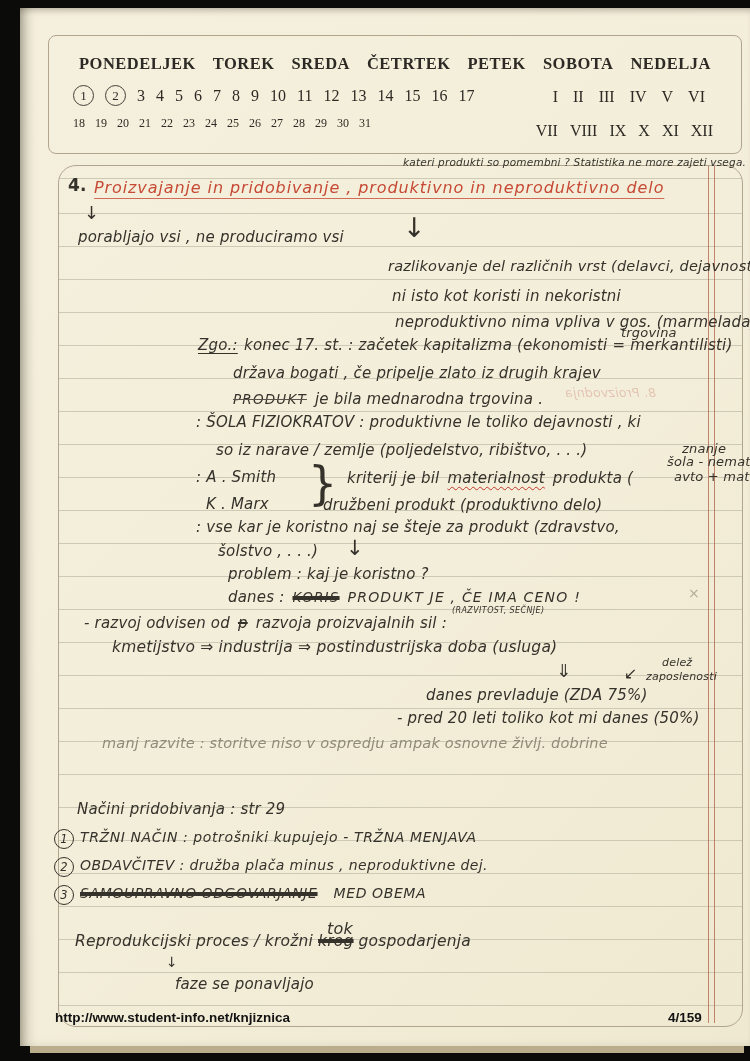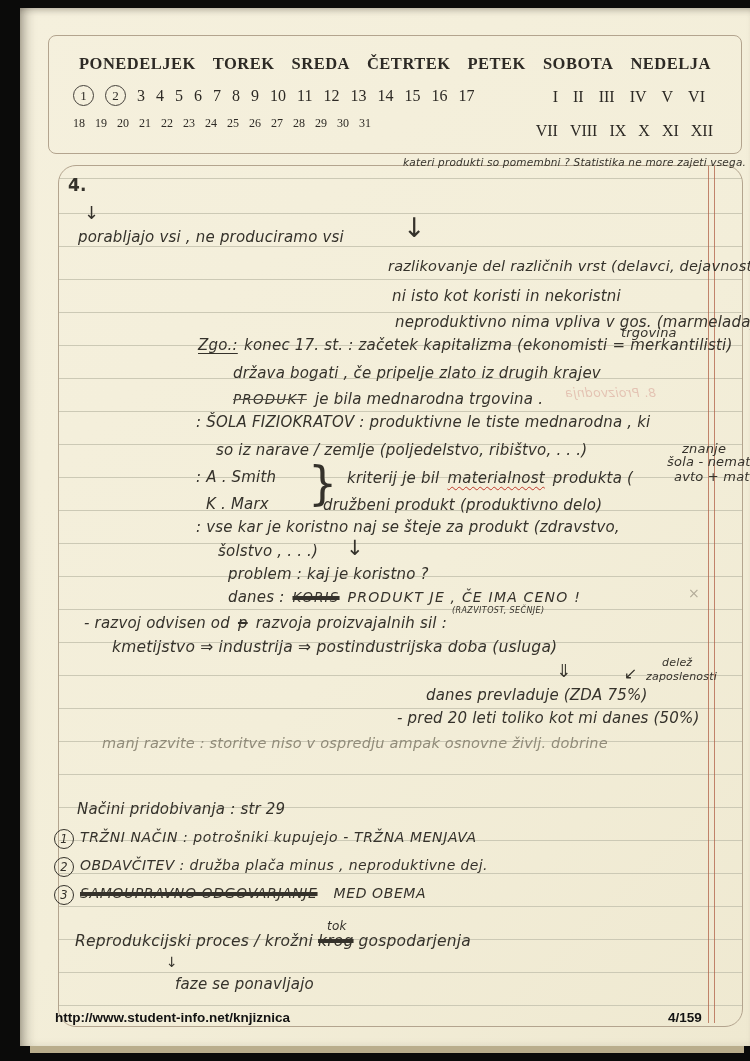--- a/index.html
+++ b/index.html
@@ -54,21 +54,21 @@
   .underl{text-decoration:underline;text-underline-offset:3px;}
   .wavy-red{text-decoration:underline wavy #c0392b;text-decoration-thickness:1px;text-underline-offset:3px;}
   .struck{text-decoration:line-through;text-decoration-thickness:2px;}
   .struck-heavy{text-decoration:line-through;text-decoration-thickness:3.5px;}
   .struck-light{text-decoration:line-through;text-decoration-thickness:1px;text-decoration-color:#5a564d;}
   .faded{color:#908b79;}
   .ghost{color:#d8a195;opacity:.55;transform:scaleX(-1);filter:blur(.4px);}
   .xmark{color:#b2ab99;font-style:normal;}
   .circ-num{display:inline-flex;width:18px;height:18px;border:1.4px solid #35322b;border-radius:50%;align-items:center;justify-content:center;font-size:11.5px;font-style:italic;}
   .stack{position:relative;display:inline-block;margin:0 5px;}
-  .stack .above{position:absolute;top:-13px;left:9px;font-size:12px;text-decoration:none;white-space:nowrap;}
+  .stack .above{position:absolute;top:-13px;left:9px;font-size:16px;text-decoration:none;white-space:nowrap;}
   .brace{font-size:46px;font-style:normal;font-weight:400;color:#35322b;font-family:"DejaVu Sans",sans-serif;}
   .sp{display:inline-block;width:8px;}
   
   .footer-url,.footer-page{
     position:absolute;font-family:"Liberation Sans",sans-serif;font-weight:700;
     font-size:13.5px;color:#121212;font-style:normal;
   }
 </style>
 </head>
 <body>
@@ -139,40 +139,41 @@
         <span>XII</span>
       </div>
   </div>
 
   <div class="main-box"></div>
   <div class="margin-line"></div>
 
   <div class="hw sz10" style="left:383px;top:148px;">kateri produkti so pomembni ? Statistika ne more zajeti vsega.</div>
 
   <div class="hw bold noitalic" style="left:48px;top:167px;font-size:17px;">4.</div>
+  <div class="hw red title-red" style="left:74px;top:170px;font-size:16px;">Proizvajanje in pridobivanje , produktivno in neproduktivno delo</div>
   <div class="hw arr" style="left:64px;top:194px;font-size:18px;">↓</div>
 
   <div class="hw" style="left:58px;top:220px;">porabljajo vsi , ne produciramo vsi</div>
   <div class="hw arr" style="left:383px;top:204px;font-size:27px;">↓</div>
 
   <div class="hw" style="left:368px;top:250px;font-size:14.5px;">razlikovanje del različnih vrst (delavci, dejavnosti)</div>
   <div class="hw" style="left:372px;top:279px;">ni isto kot koristi in nekoristni</div>
   <div class="hw" style="left:375px;top:305px;">neproduktivno nima vpliva v gos. (marmelada)</div>
 
   <div class="hw underl" style="left:178px;top:328px;">Zgo.:</div>
   <div class="hw" style="left:224px;top:328px;">konec 17. st. : začetek kapitalizma (ekonomisti = merkantilisti)</div>
   <div class="hw sz9" style="left:577px;top:317px;">trgovina</div>
   <div class="hw" style="left:213px;top:356px;">država bogati , če pripelje zlato iz drugih krajev</div>
 
   <div class="hw" style="left:213px;top:382px;">
     <span class="caps struck-light">PRODUKT</span><span class="sp"></span><span>je bila mednarodna trgovina .</span>
   </div>
   <div class="hw ghost" style="left:545px;top:377px;font-size:12.5px;">8. Proizvodnja</div>
 
-  <div class="hw" style="left:176px;top:405px;">: ŠOLA FIZIOKRATOV : produktivne le tiste mednarodna , ki</div>
+  <div class="hw" style="left:176px;top:405px;">: ŠOLA FIZIOKRATOV : produktivne le toliko dejavnosti , ki</div>
   <div class="hw" style="left:196px;top:433px;">so iz narave / zemlje (poljedelstvo, ribištvo, . . .)</div>
   <div class="hw sz9" style="left:638px;top:433px;">znanje</div>
   <div class="hw sz9" style="left:623px;top:446px;">šola - nematerialna</div>
 
   <div class="hw" style="left:176px;top:460px;">: A . Smith</div>
   <div class="hw brace" style="left:288px;top:448px;">}</div>
   <div class="hw" style="left:327px;top:461px;">
     <span>kriterij je bil</span><span class="sp"></span><span class="wavy-red">materialnost</span><span class="sp"></span><span>produkta (</span>
   </div>
   <div class="hw sz9" style="left:630px;top:461px;">avto + material</div>

